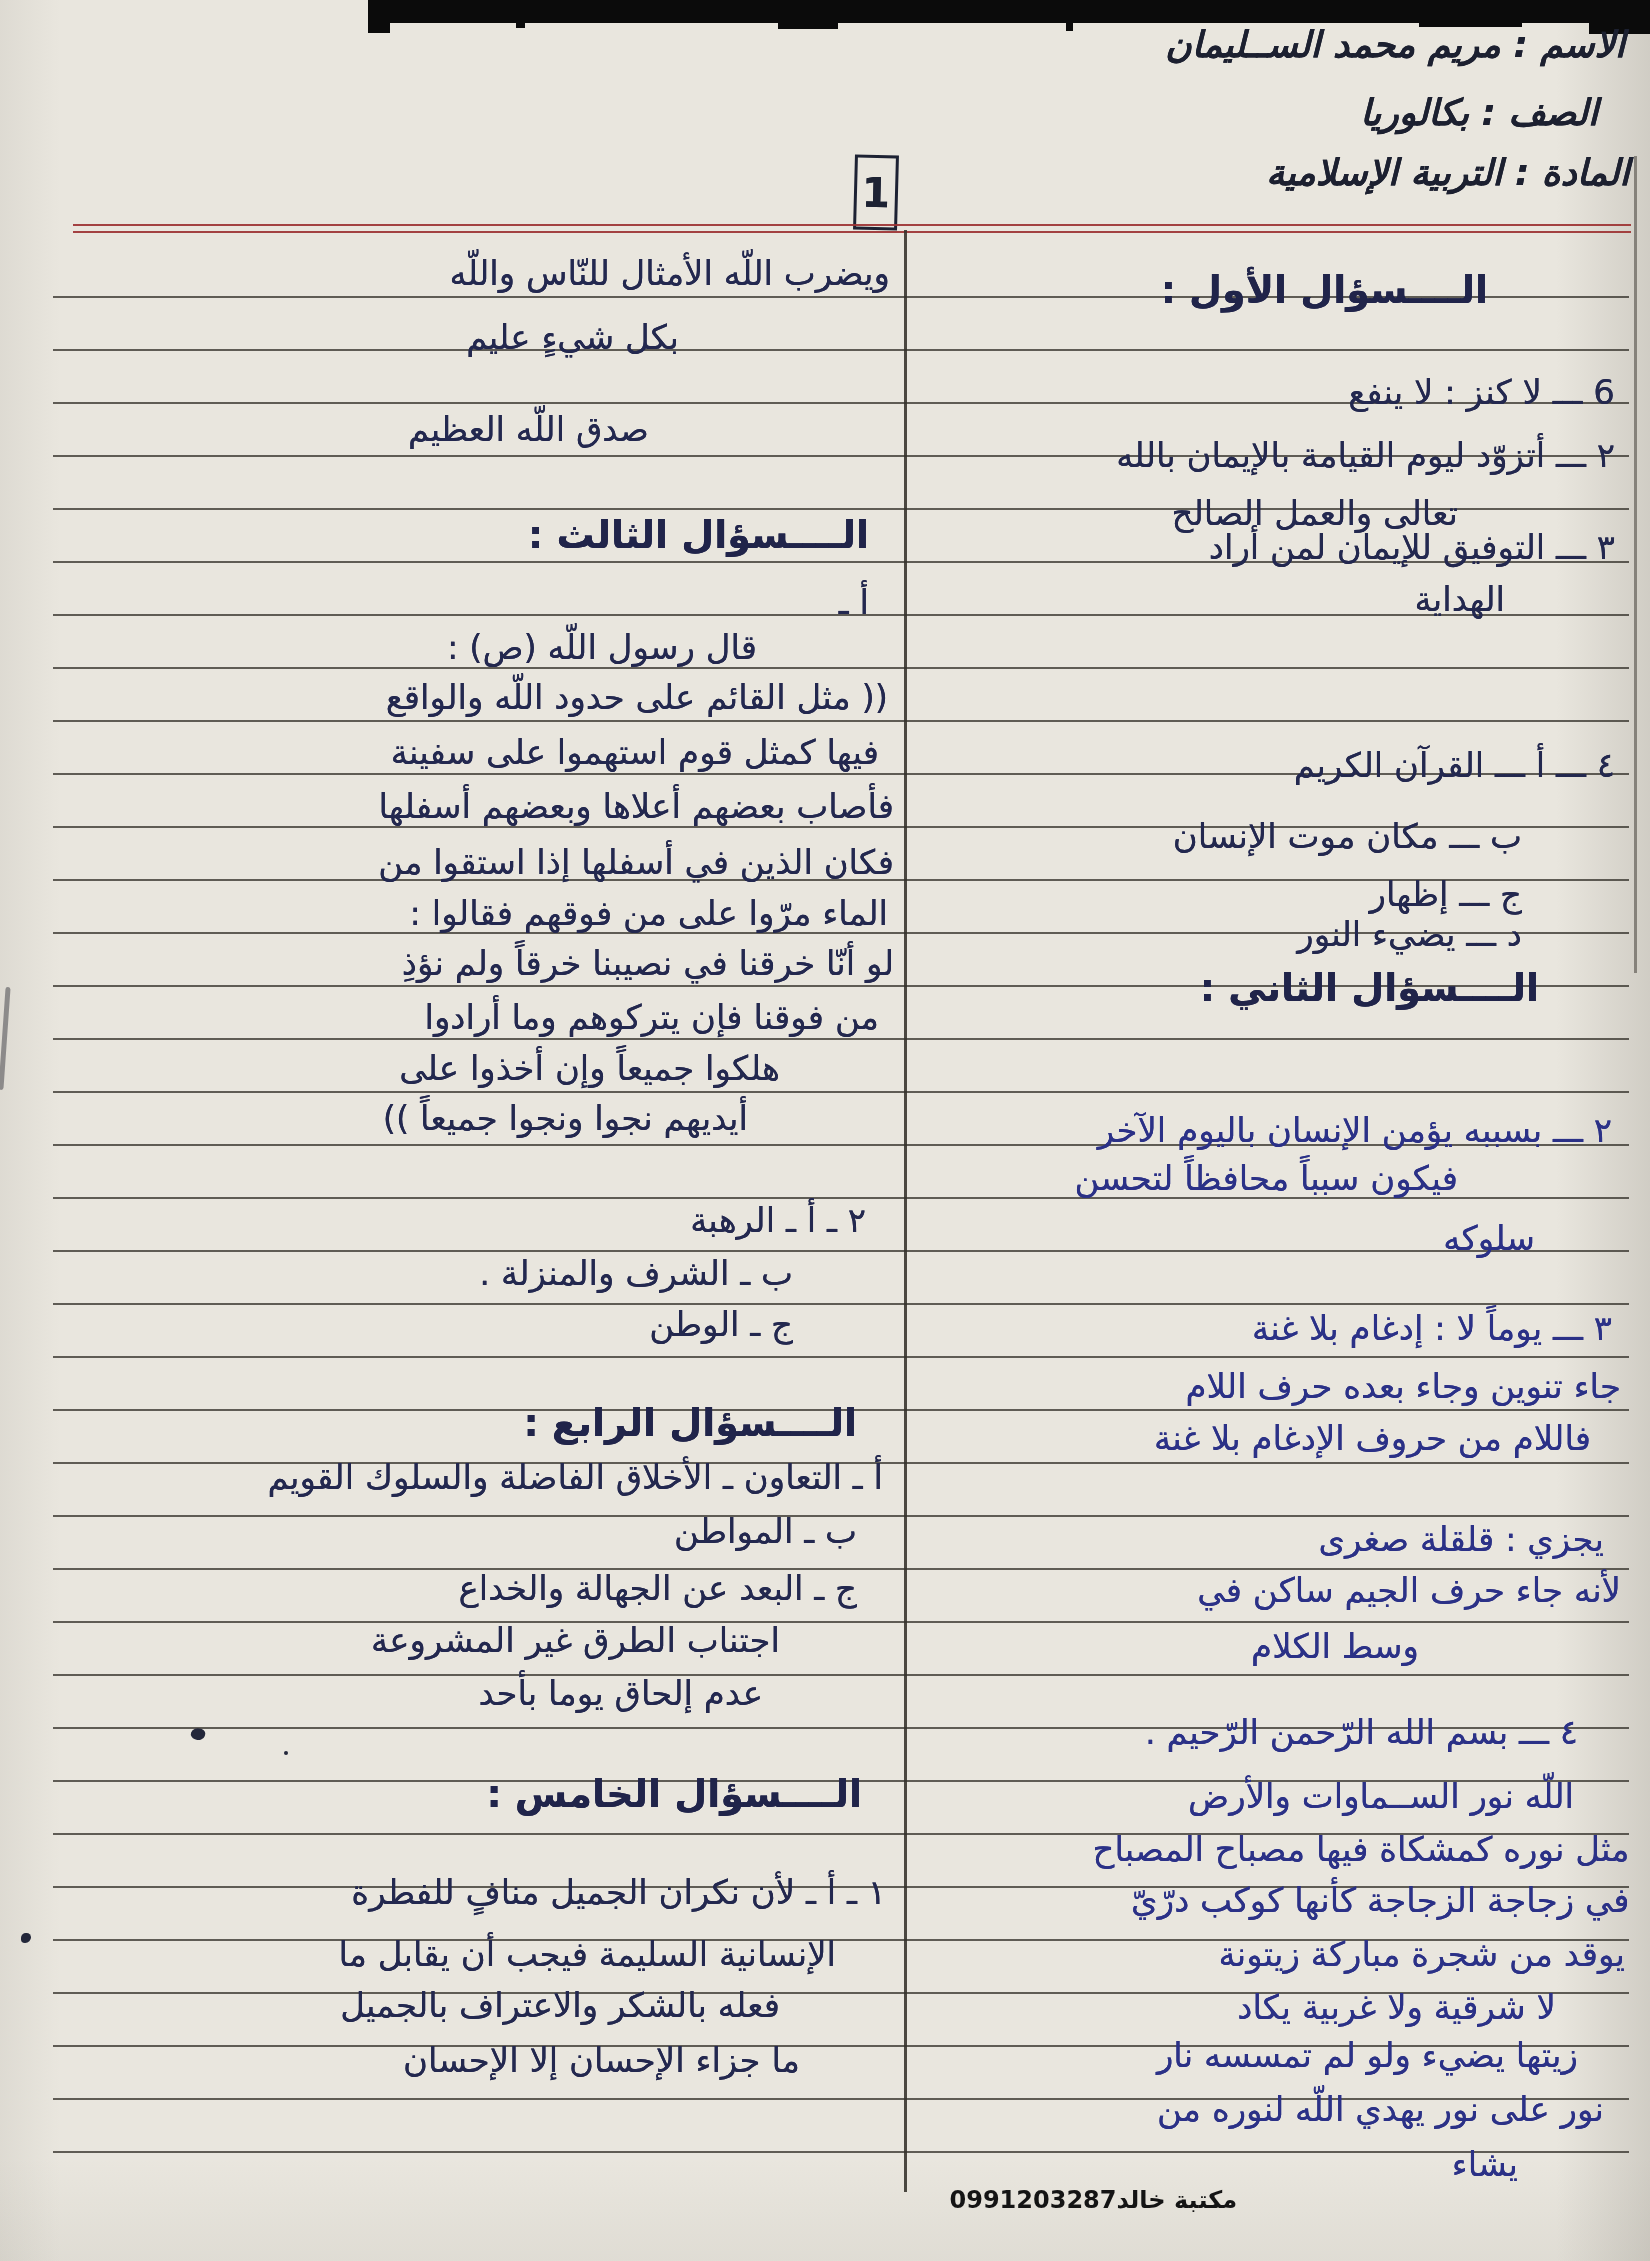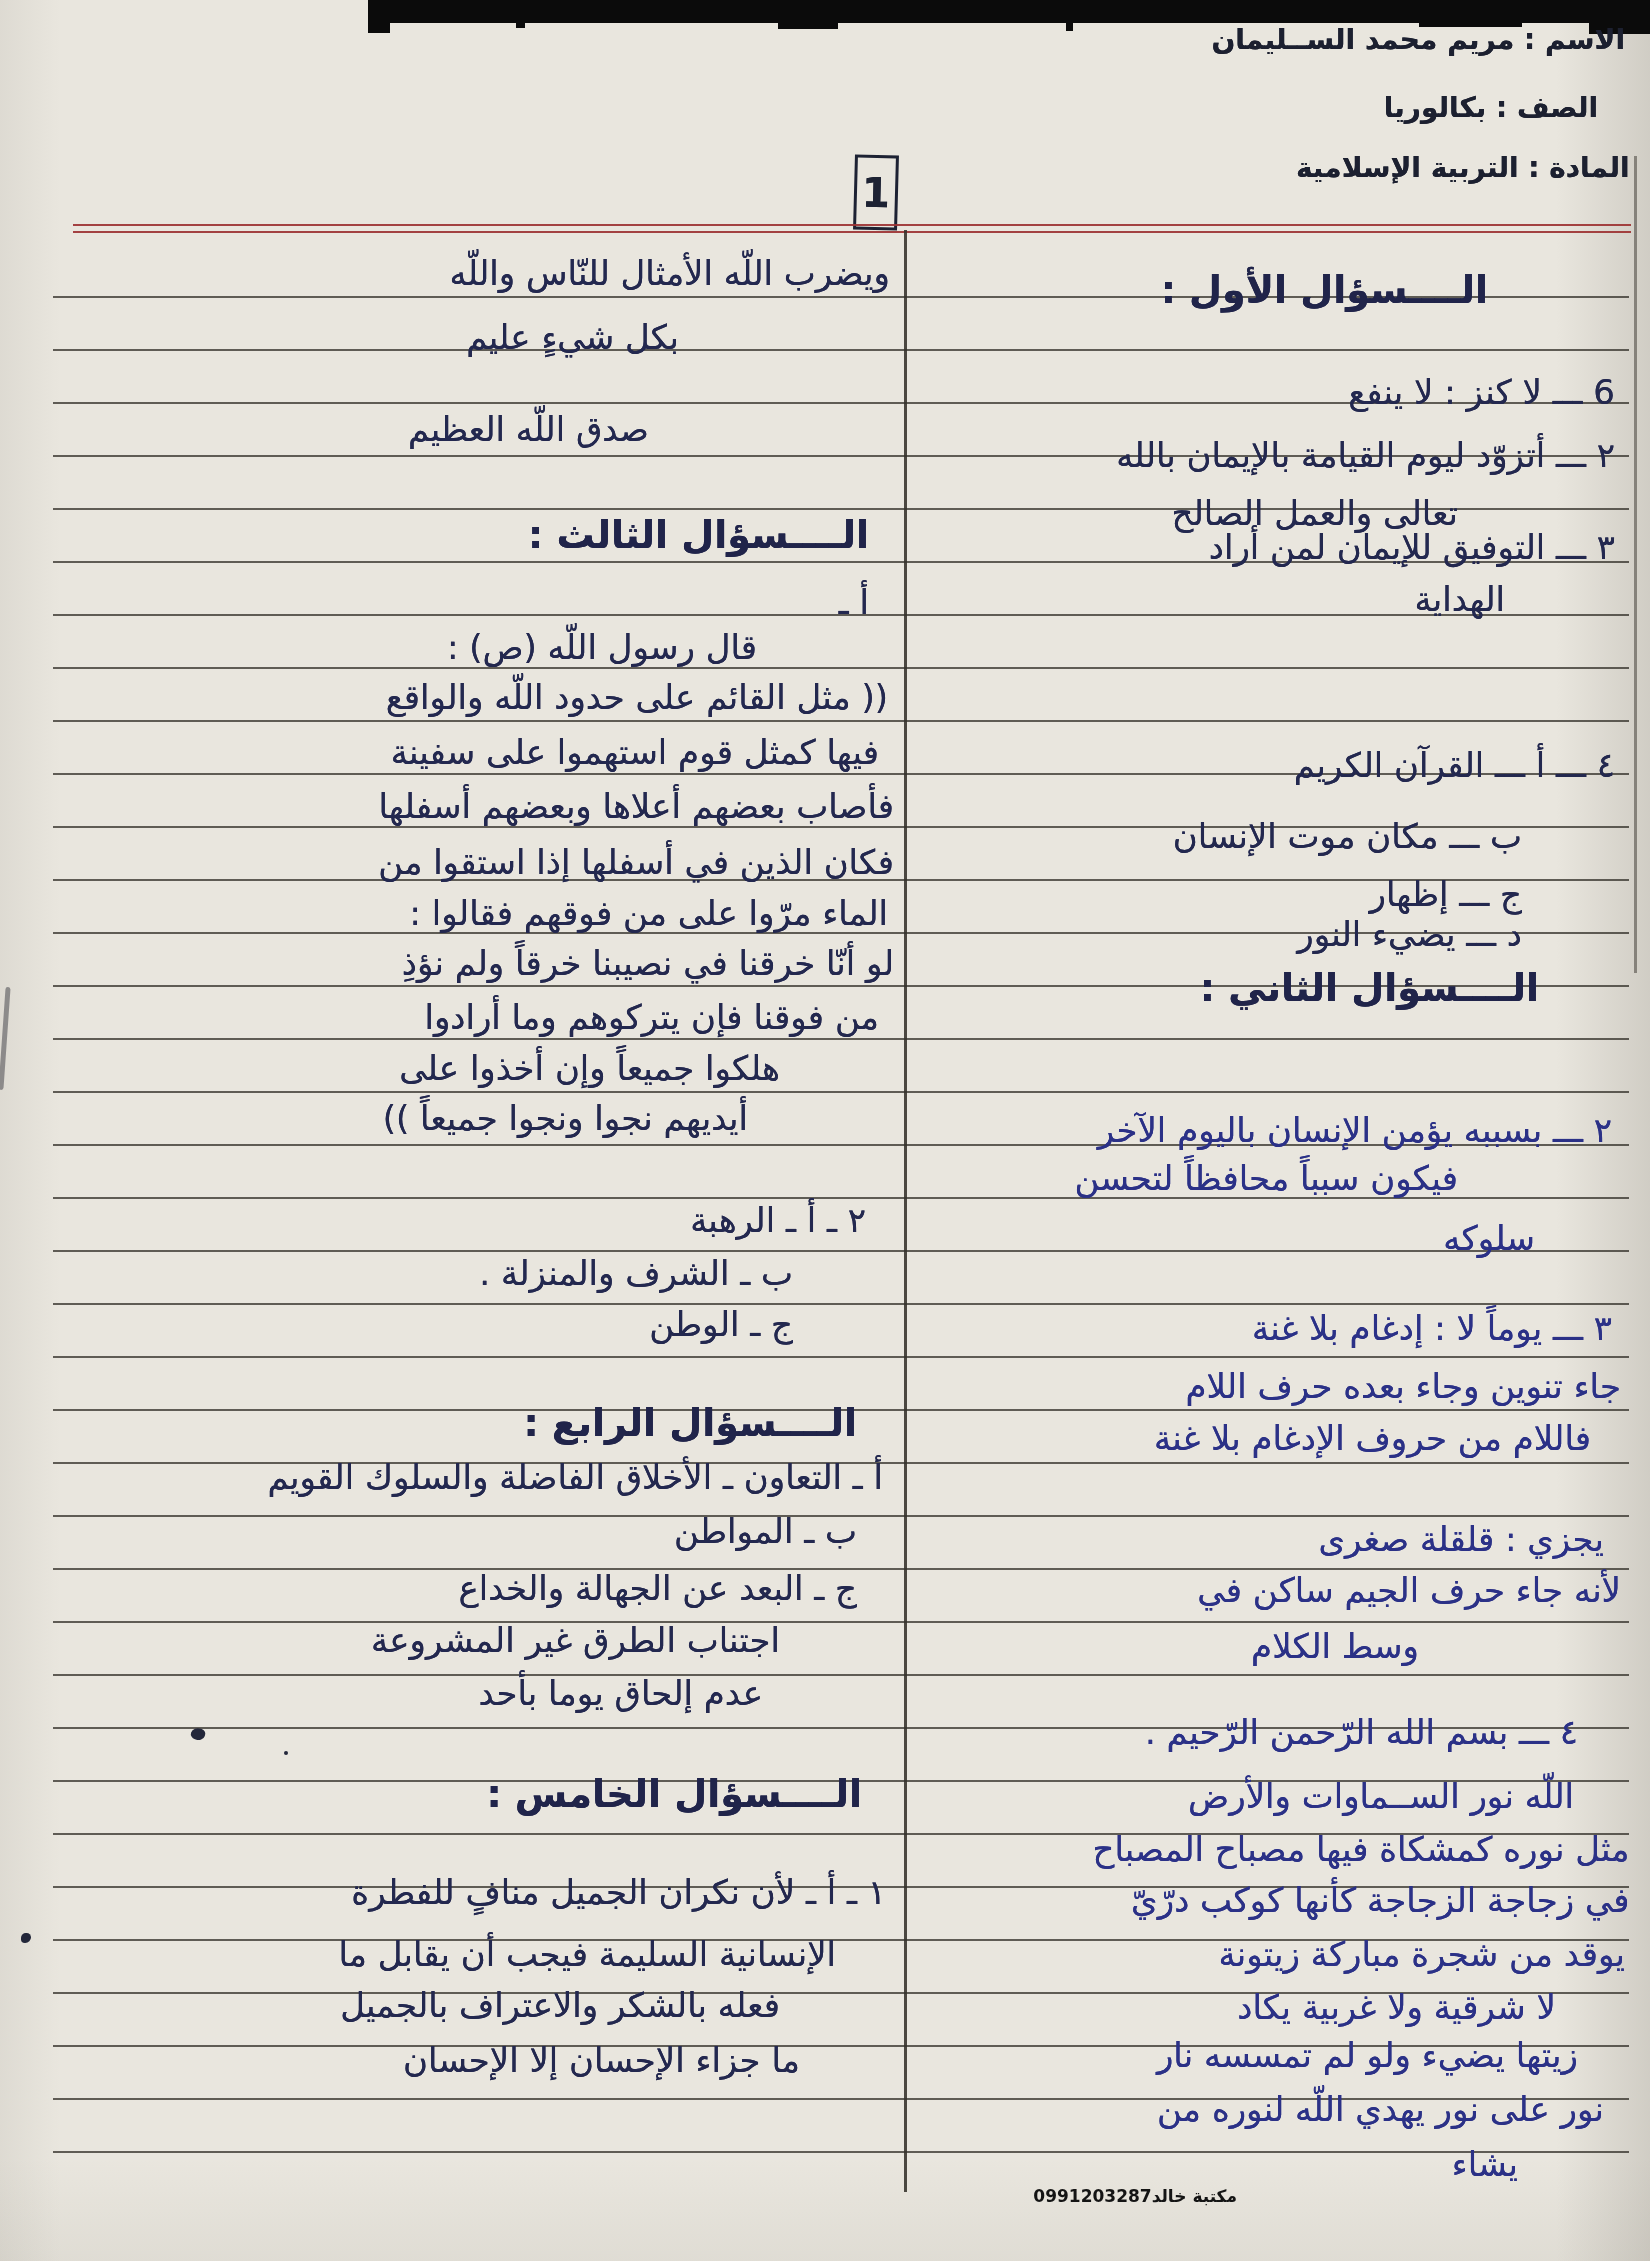--- a/index.html
+++ b/index.html
@@ -40,31 +40,31 @@
   }
   
   .hw{
     position:absolute;direction:rtl;white-space:nowrap;
     font-size:34px;line-height:1.25;
     color:#23284f;
     text-shadow:0 0 0.5px currentColor;
   }
   .hw.blue{color:#2b3187;}
   .hw.hdr{font-size:38px;font-weight:bold;color:#20244a;}
-  .hw.top{font-size:28px;font-weight:bold;color:#1c2030;}
+  .hw.top{font-size:36px;font-weight:bold;color:#1c2030;font-style:italic;}
   .numbox{
     position:absolute;left:854px;top:155px;width:38px;height:69px;
     border:3.4px solid #1d2233;transform:rotate(1.5deg);
     display:flex;align-items:center;justify-content:center;
     font-size:41px;font-weight:bold;color:#1d2233;
     text-shadow:0 0 0.5px currentColor;
   }
   .watermark{
     position:absolute;direction:rtl;white-space:nowrap;
-    font-size:17px;font-weight:bold;color:#141414;
+    font-size:24px;font-weight:bold;color:#141414;
   }
   .blob{position:absolute;background:#23273a;}
   .b1{left:191px;top:1728px;width:13.8px;height:12px;border-radius:60% 40% 55% 45%;transform:rotate(20deg);}
   .b2{left:20.6px;top:1933px;width:10.3px;height:10.3px;border-radius:50% 45% 60% 40%;}
   .b3{left:284px;top:1751px;width:4.3px;height:4.3px;border-radius:50%;}
   .scratch{
     position:absolute;left:1.7px;top:987px;width:5.2px;height:103px;
     background:rgba(40,40,48,.45);border-radius:2.6px;transform:rotate(4deg);
   }
 </style>

